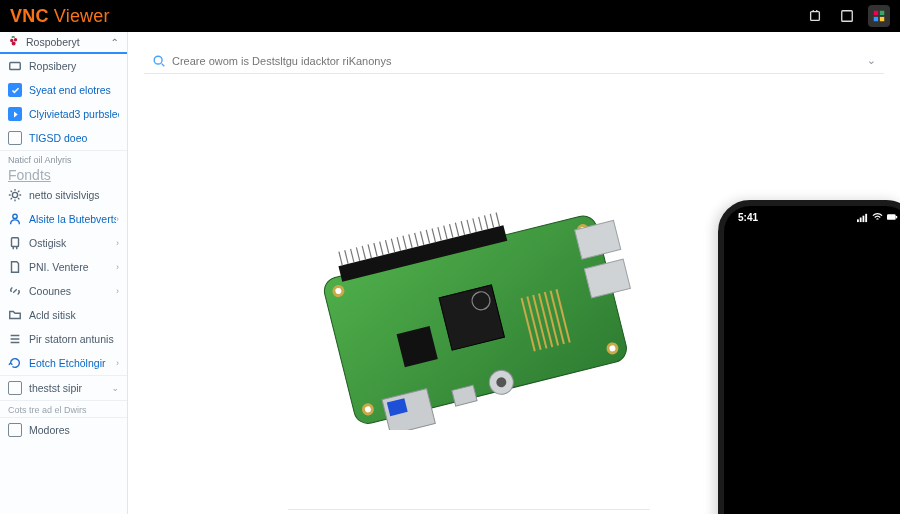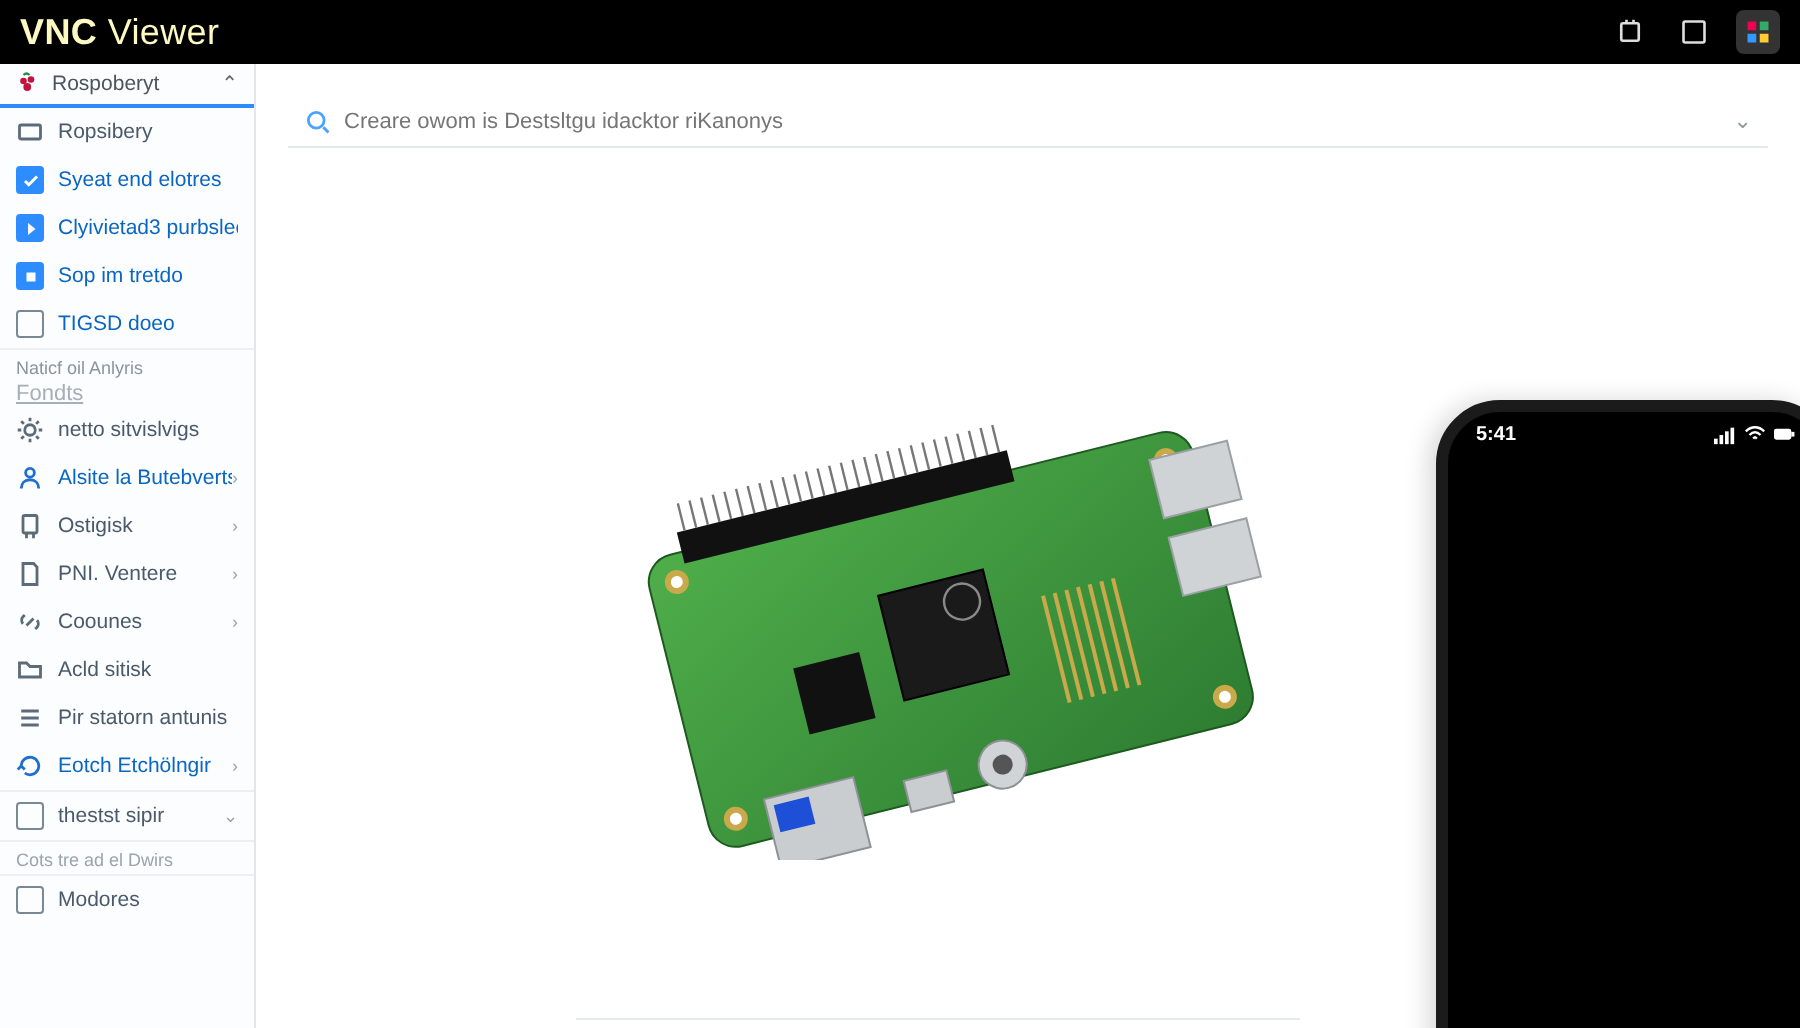--- a/index.html
+++ b/index.html
@@ -1,18 +1,18 @@
 <!DOCTYPE html>
 <html><head>
 <meta charset="utf-8">
 <style>
   * { margin:0; padding:0; box-sizing:border-box; font-family: "Segoe UI", Arial, sans-serif; }
   body { width:900px; height:514px; overflow:hidden; background:#fafafa; }
 
-  .titlebar { height:32px; background:#000; color:#fef9c3; display:flex; align-items:center; padding:0 10px; }
+  .titlebar { height:32px; background:#000; color:#f97316; display:flex; align-items:center; padding:0 10px; }
   .titlebar .title { font-size:18px; font-weight:600; letter-spacing:0.2px; }
   .titlebar .title .thin { font-weight:300; }
   .titlebar .spacer { flex:1; }
   .titlebar .tb-icon { width:22px; height:22px; margin-left:10px; display:flex; align-items:center; justify-content:center; border-radius:4px; color:#ddd; }
   .titlebar .tb-icon svg { width:14px; height:14px; stroke:#ddd; fill:none; stroke-width:1.5; }
   .titlebar .tb-icon.colored { background:#333; }
 
   .workspace { display:flex; height:calc(514px - 32px); background:#fff; }
 
   
@@ -25,21 +25,21 @@
   .sb-item { display:flex; align-items:center; padding:5px 8px; color:#0a66c2; cursor:default; }
   .sb-item.muted { color:#4a5a6a; }
   .sb-item .it-icon { width:14px; height:14px; margin-right:7px; display:flex; align-items:center; justify-content:center; border-radius:2px; }
   .sb-item .box-blue { background:#2d8cff; }
   .sb-item .box-blue svg { stroke:#fff; fill:none; width:9px; height:9px; stroke-width:2; }
   .sb-item .outline { border:1px solid #7a8896; border-radius:2px; }
   .sb-item .label { flex:1; font-size:10.5px; white-space:nowrap; overflow:hidden; }
   .sb-item .chev { font-size:9px; color:#9aa4ad; }
 
   .sb-section { padding:4px 8px 2px; font-size:9px; color:#8a949e; }
-  .sb-sub { padding-left:8px; font-size:11px; color:#a6aeb7;text-decoration:underline; }
+  .sb-sub { padding-left:8px; font-size:14px; color:#a6aeb7;text-decoration:underline; }
   .sb-divider { height:1px; background:#edf0f3; margin:0; }
 
   .glyph { width:14px; height:14px; stroke:#5b6b7a; fill:none; stroke-width:1.6; }
   .glyph.blue { stroke:#1f6fd0; }
 
   
   .main { flex:1; display:flex; flex-direction:column; position:relative; }
   .searchbar { height:26px; margin:16px; border-bottom:1px solid #e4e8ec; display:flex; align-items:center; padding:0 8px; color:#6f7c87; background:#fff; }
   .searchbar .sicon { width:14px; height:14px; margin-right:6px; }
   .searchbar input { border:none; outline:none; flex:1; font-size:11px; color:#6f7c87; background:transparent; }
@@ -121,28 +121,20 @@
         </span>
       <span class="label">Syeat end elotres</span>
     </div>
     <div class="sb-item">
       <span class="it-icon box-blue">
           <svg viewBox="0 0 12 12">
             <path d="M4 2l5 4-5 4z" fill="#fff" stroke="none"></path>
           </svg>
         </span>
       <span class="label">Clyivietad3 purbslecl</span>
-    </div>
-    <div class="sb-item">
-      <span class="it-icon box-blue">
-          <svg viewBox="0 0 12 12">
-            <rect x="3" y="3" width="6" height="6" fill="#fff" stroke="none"></rect>
-          </svg>
-        </span>
-      <span class="label">Sop im tretdo</span>
     </div>
     <div class="sb-item">
       <span class="it-icon outline"></span>
       <span class="label">TIGSD doeo</span>
     </div>
 
     <div class="sb-divider"></div>
     <div class="sb-section">Naticf oil Anlyris</div>
     <div class="sb-sub">Fondts</div>
 

